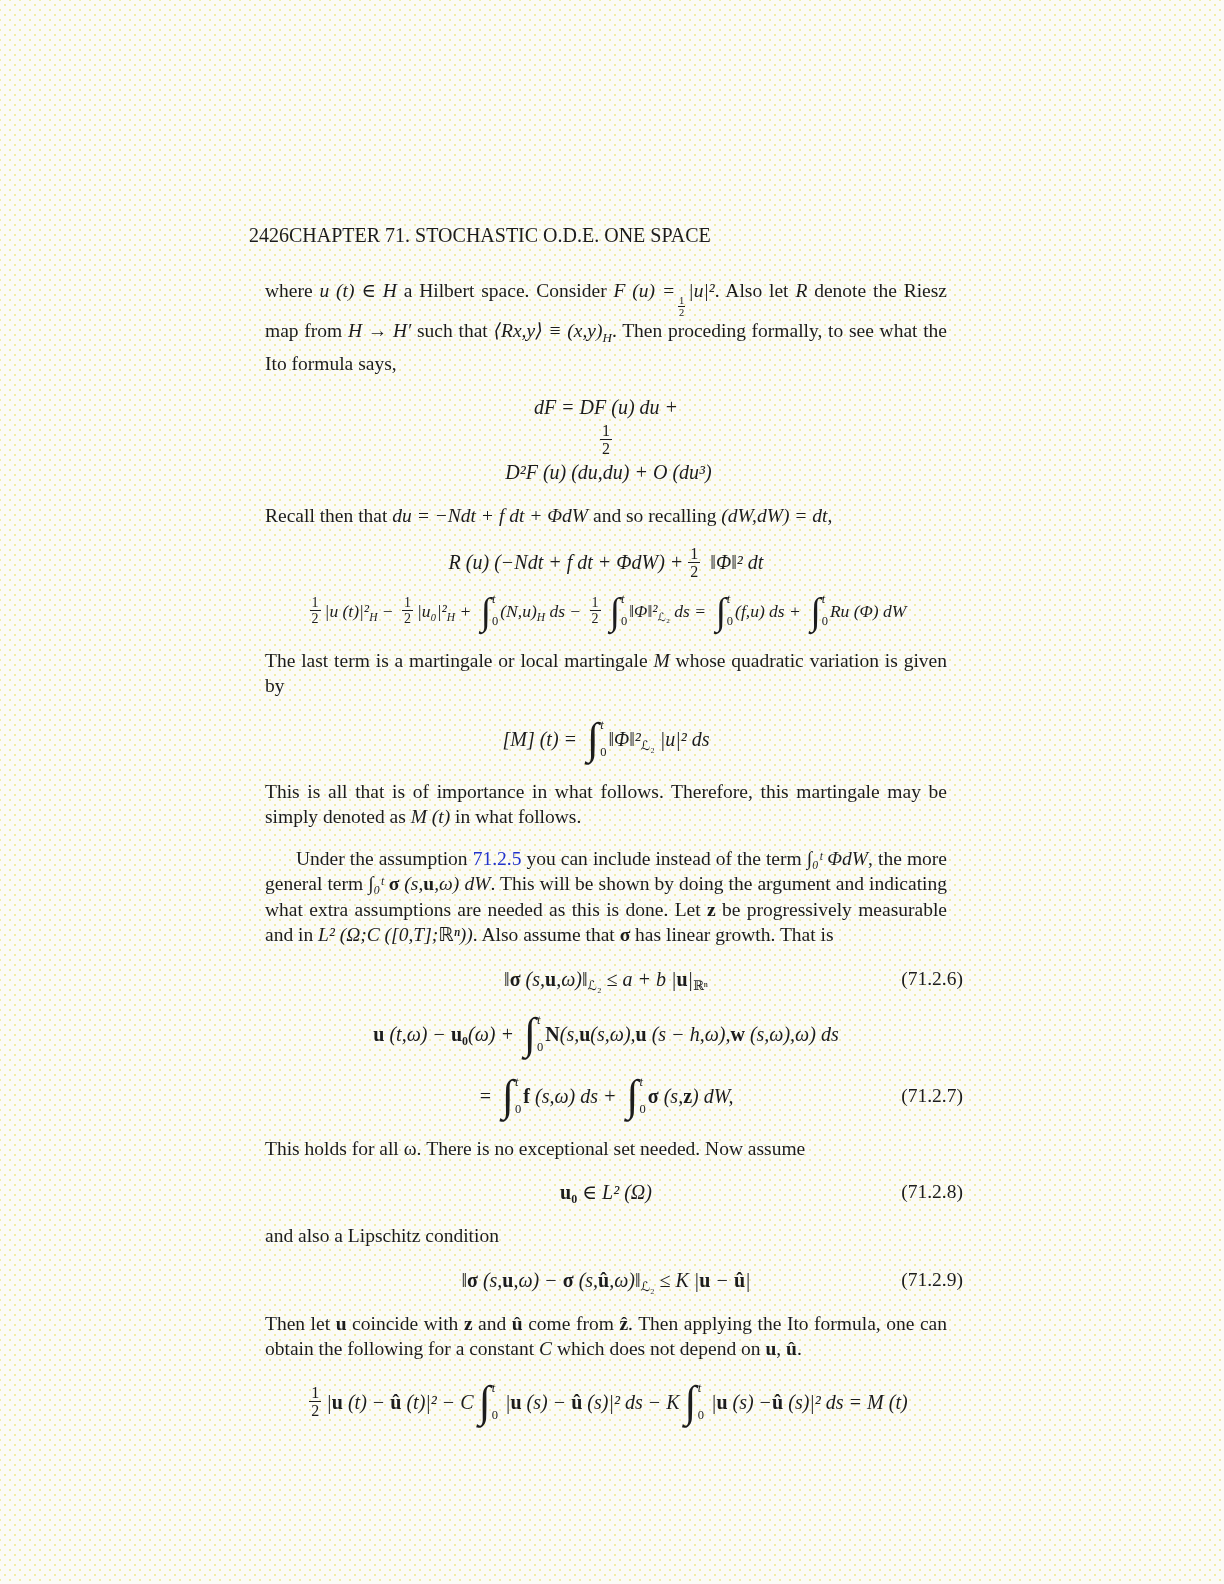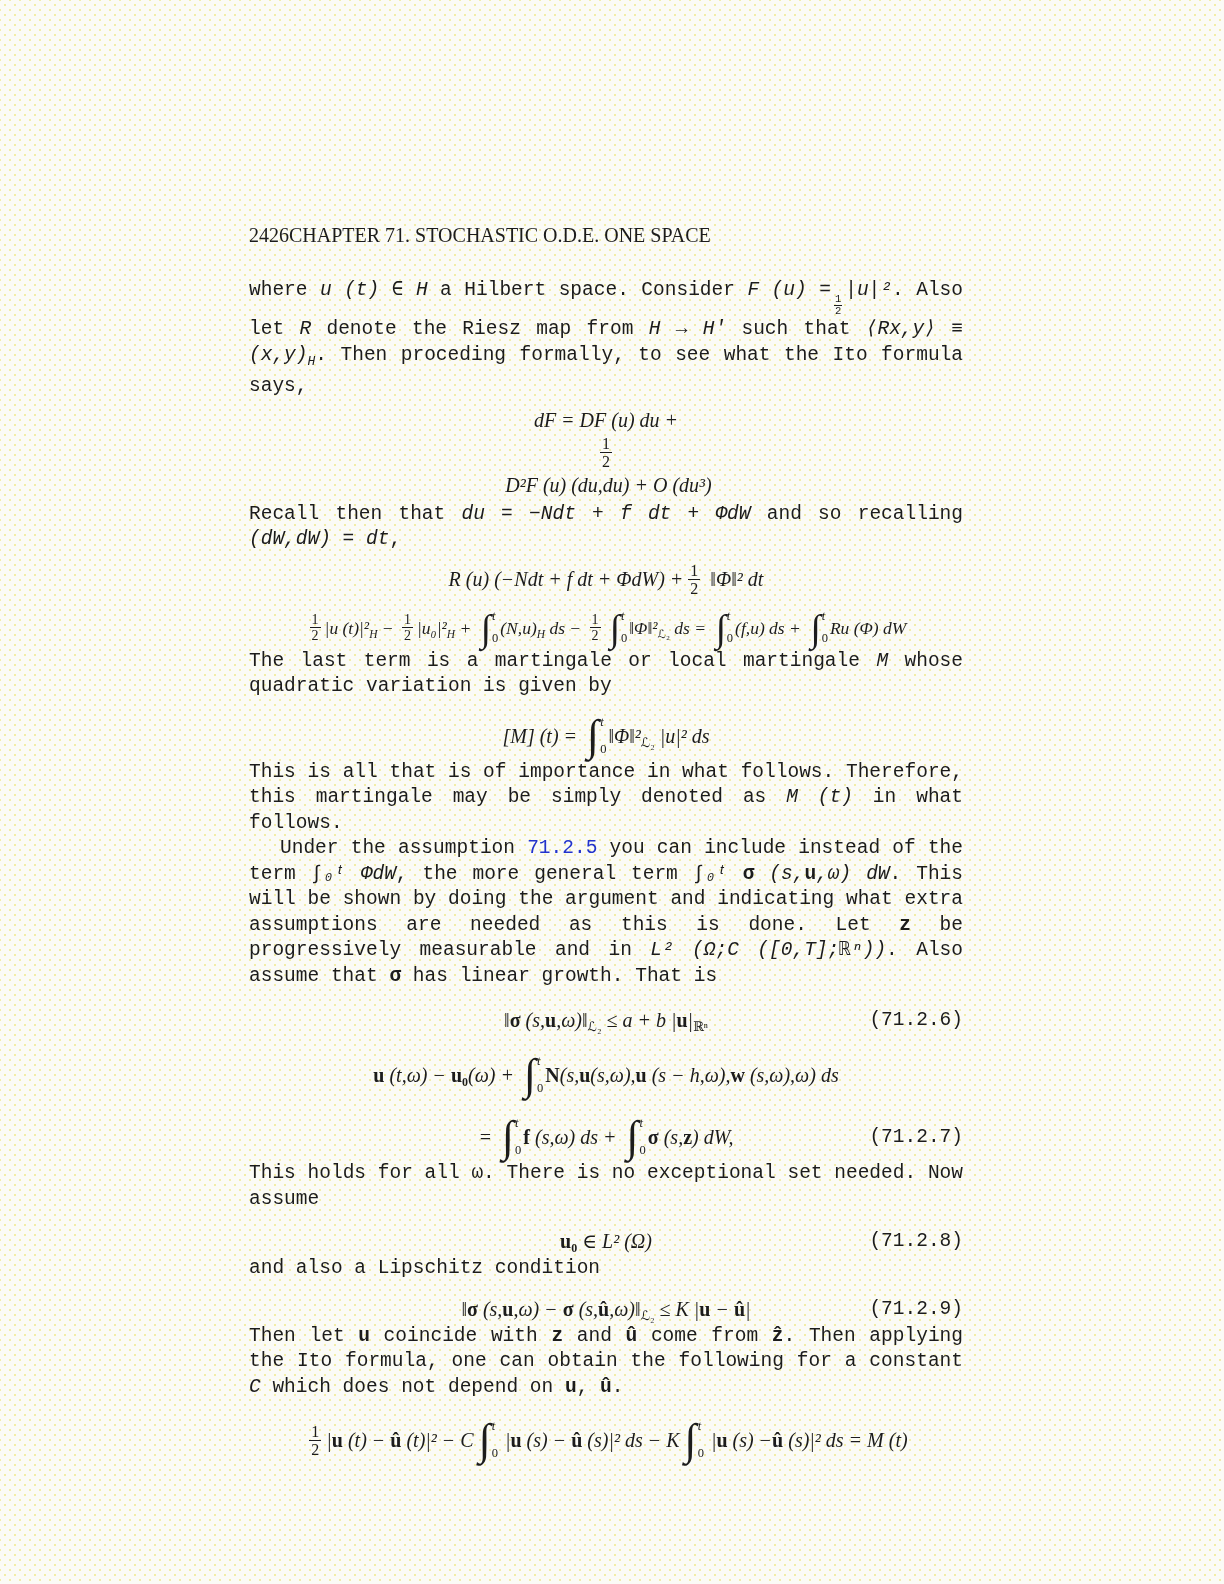--- a/index.html
+++ b/index.html
@@ -10,32 +10,32 @@
       radial-gradient(circle,#f3eda6 1px,rgba(255,255,255,0) 1.4px),
       radial-gradient(circle,#f3eda6 1px,rgba(255,255,255,0) 1.4px);
     background-size:10px 10px;
     background-position:0 0,5px 5px;
     font-family:"Liberation Serif","DejaVu Serif","DejaVu Sans",serif;
     color:#1c1c1c;
   }
   .page{position:relative;width:1224px;height:1584px;overflow:hidden;}
   .content{position:absolute;left:249px;top:222px;width:714px;}
   .hdr{display:flex;justify-content:flex-start;font-size:20px;line-height:26px;margin-bottom:30px;}
-  p.bp{font-size:19.5px;line-height:25.5px;text-align:justify;margin:0;font-family:Liberation Mono, monospace;}
+  p.bp{font-size:19.5px;line-height:25.5px;text-align:justify;margin:16px;}
   .m{font-style:italic;}
   .b{font-weight:bold;font-style:normal;}
   .link{color:#2233cc;}
   .sb{font-size:13px;}
   p.bp .sb{vertical-align:-5px;}
   .indent{text-indent:31px;}
   
   .eq{position:relative;display:flex;justify-content:center;align-items:center;font-size:20px;flex-wrap:nowrap;}
   .eq>span{white-space:pre;line-height:30px;}
   .eq .sb{position:relative;top:7px;line-height:30px;}
-  .eqnum{position:absolute;right:0;top:50%;transform:translateY(-50%);font-size:19.5px;font-style:normal;font-family:Liberation Mono, monospace;}
+  .eqnum{position:absolute;right:0;top:50%;transform:translateY(-50%);font-size:19.5px;font-style:normal;}
   .frac{display:inline-flex;flex-direction:column;align-items:center;margin:0 5px;font-style:normal;}
   .fn,.fd{font-size:16px;line-height:17px;white-space:pre;}
   .fn{border-bottom:1.4px solid currentColor;padding:0 2px;}
   .intw{display:inline-flex;align-items:center;margin:0 2px 0 5px;}
   .isym{font-size:44px;line-height:48px;font-style:normal;}
   .ilim{display:inline-flex;flex-direction:column;justify-content:space-between;height:40px;margin-left:1px;}
   .isup{font-size:12.5px;line-height:13px;font-style:italic;}
   .isub{font-size:12.5px;line-height:13px;font-style:normal;}
   
   .compact{font-size:17.5px;}

